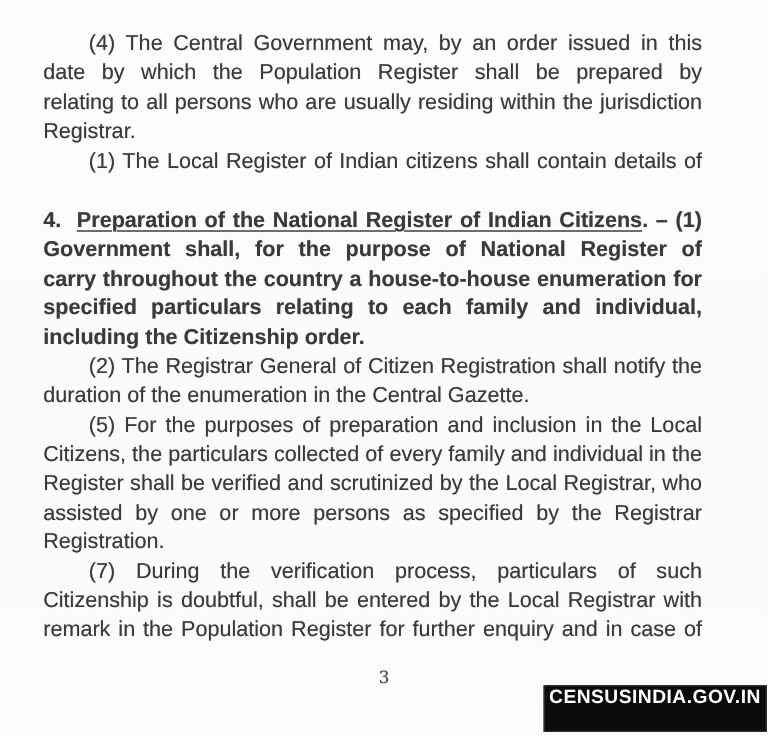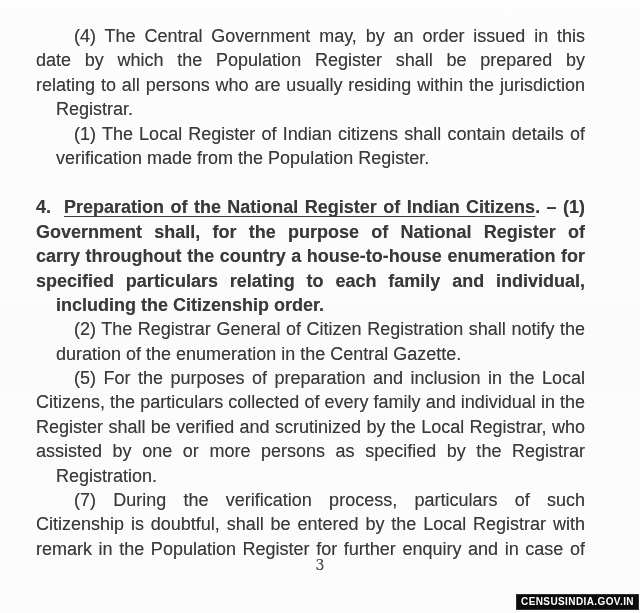--- a/index.html
+++ b/index.html
@@ -28,21 +28,20 @@
   .paragraph { margin: 0; }
   .paragraph.section-gap { margin-top: 25px; font-weight: bold; }
   .line {
     height: 24.4px;
     overflow: hidden;
     text-align: justify;
     text-align-last: justify;
   }
   .line.last {
     text-align-last: left;
-    margin-left: 20px;
   }
   .indent-line { text-indent: 38px; }
   .sec-num { margin-right: 13px; }
   .underlined {
     text-decoration: underline;
     text-underline-offset: 3px;
     text-decoration-thickness: 1px;
   }
   .page-number {
     position: absolute;
@@ -55,41 +54,40 @@
     color: #474747;
     text-shadow: 0 0 0.6px rgba(71,71,71,0.5);
   }
   .watermark {
     position: absolute;
     right: 1px;
     bottom: 3px;
     background: #0b0b0b;
     color: #ffffff;
     font-family: "Liberation Sans", sans-serif;
-    font-size: 10px;
+    font-size: 16px;
     font-weight: bold;
     letter-spacing: 0.4px;
-    padding: 1px 4px 2px 4px;
+    padding: 1px 4px 18px 4px;
     border: 1px solid #2e2e2e;
   }
 </style>
 </head>
 <body>
 
 <div class="doc">
   <div class="text-block" id="paragraphs">
       <div class="paragraph">
         <div class="line indent-line">(4) The Central Government may, by an order issued in this regard, decide a</div>
         <div class="line">date by which the Population Register shall be prepared by collecting information</div>
         <div class="line">relating to all persons who are usually residing within the jurisdiction of Local</div>
         <div class="line last">Registrar.</div>
       </div>
       <div class="paragraph">
         <div class="line indent-line">(1) The Local Register of Indian citizens shall contain details of persons after due</div>
-        <div class="line last">verification made from the Population Register.</div>
       </div>
       <div class="paragraph section-gap">
         <div class="line"><span class="sec-num">4.</span><span class="underlined">Preparation of the National Register of Indian Citizens</span><span>. – (1) The Central</span></div>
         <div class="line">Government shall, for the purpose of National Register of Indian Citizens, cause to</div>
         <div class="line">carry throughout the country a house-to-house enumeration for collection of</div>
         <div class="line">specified particulars relating to each family and individual, residing in a local area</div>
         <div class="line last">including the Citizenship order.</div>
       </div>
       <div class="paragraph">
         <div class="line indent-line">(2) The Registrar General of Citizen Registration shall notify the period and</div>

